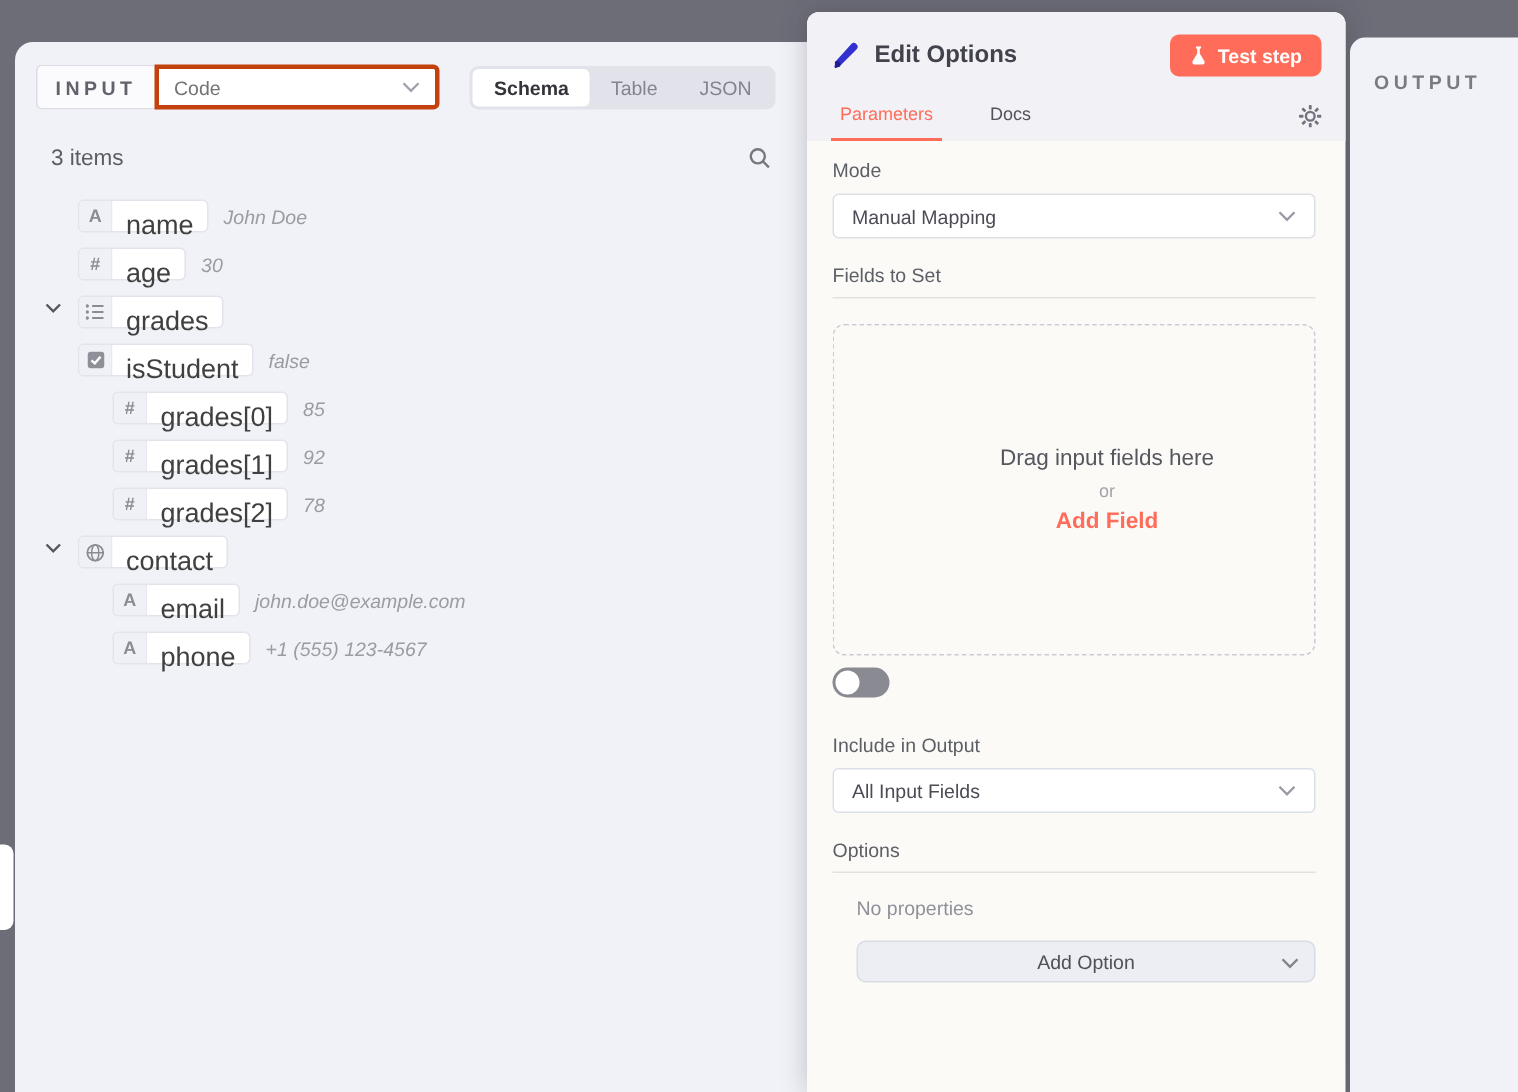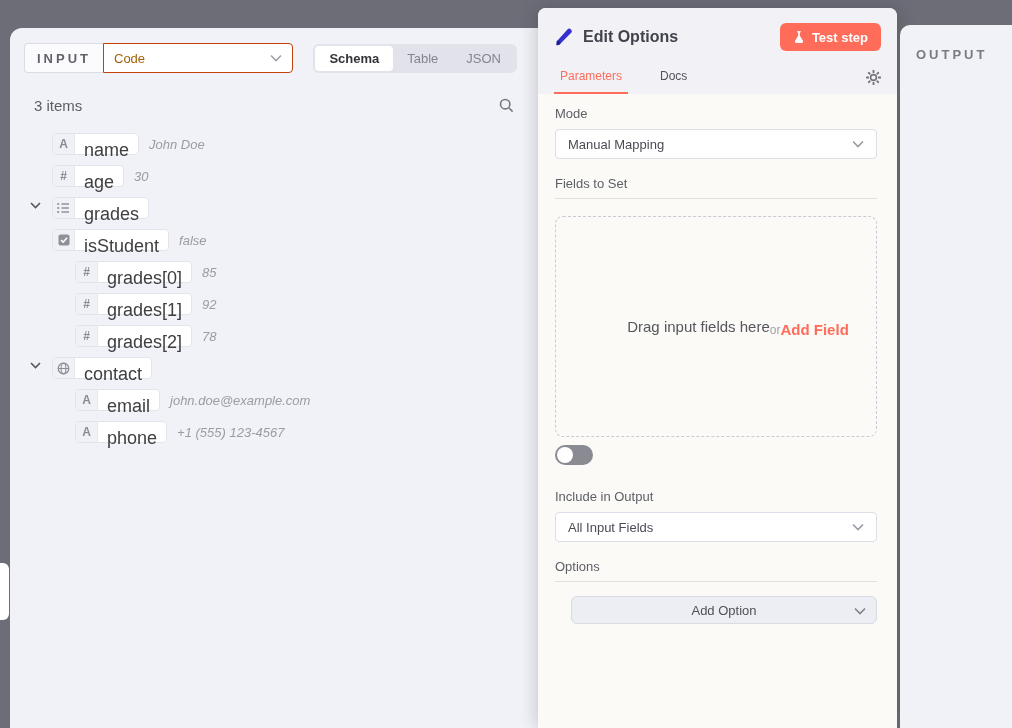--- a/index.html
+++ b/index.html
@@ -14,22 +14,22 @@
   }
   .ip-header { display:flex; align-items:center; justify-content:space-between; padding:15px 21px 0 14px; }
   .ip-source { display:flex; height:30px; }
   .ip-label {
     display:flex; align-items:center; padding:0 12px; background:#fbfbfd;
     border:1px solid #dcdce6; border-right:none; border-radius:4px 0 0 4px;
     font-size:13px; font-weight:bold; letter-spacing:3px; color:#62626c;
   }
   .ip-select {
     display:flex; align-items:center; justify-content:space-between; width:190px; padding:0 10px;
-    background:#fff; border:1px solid #c2410c; border-radius:0 4px 4px 0;
-    font-size:13px; color:#a16207; cursor:pointer;
+    background:#fff; border:3px solid #c2410c; border-radius:0 4px 4px 0;
+    font-size:13px; color:#737373; cursor:pointer;
   }
   .seg { display:flex; align-items:center; background:#e2e3ea; border-radius:6px; padding:2px; height:29px; }
   .seg .seg-item {
     display:flex; align-items:center; height:25px; padding:0 14px; border-radius:4px;
     font-size:13px; color:#84848d; cursor:pointer;
   }
   .seg .seg-item.active { background:#fff; color:#33333a; font-weight:bold; }
   .ip-meta { display:flex; align-items:center; justify-content:space-between; margin:24px 24px 0 24px; }
   .items-count { font-size:15px; color:#5c5c66; }
   .tree { margin-top:14px; }
@@ -64,21 +64,21 @@
   .fld-label { font-size:13px; color:#5c5f66; }
   .select-ctl {
     margin-top:8px; height:30px; display:flex; align-items:center; justify-content:space-between;
     padding:0 12px; background:#fff; border:1px solid #dbdfe7; border-radius:4px;
     font-size:13px; color:#4b4b55; cursor:pointer;
   }
   .sect-label { margin-top:17px; font-size:13px; color:#5c5f66; }
   .sect-divider { margin-top:7px; border-bottom:1px solid #e4e1db; }
   .drop-area {
     margin-top:17px; height:221px; border:1px dashed #c9cbd4; border-radius:8px;
-    display:flex; align-items:center; justify-content:center;padding-left:44px;
+    display:flex; flex-direction:column; align-items:center; justify-content:center;padding-left:44px;
   }
   .drop-main { font-size:15px; color:#55565e; }
   .drop-or { margin-top:6px; font-size:12px; color:#a3a3ab; }
   .drop-add { margin-top:5px; font-size:15px; font-weight:bold; color:#ff6d5a; cursor:pointer; }
   .toggle { margin-top:8px; position:relative; width:38px; height:20px; border-radius:10px; background:#8a8a93; cursor:pointer; }
   .toggle .knob { position:absolute; left:2px; top:2px; width:16px; height:16px; border-radius:50%; background:#fff; }
   .kp-gap { margin-top:24px; }
   .opt-empty { margin:16px 0 0 16px; font-size:13px; color:#90909a; }
   .add-option {
     margin:14px 0 0 16px; position:relative; height:28px; display:flex; align-items:center; justify-content:center;
@@ -306,20 +306,21 @@
         <span>All Input Fields</span>
         <span class="svg-chev">
           <svg width="12" height="8" viewBox="0 0 12 8">
               <polyline points="1,1.5 6,6.5 11,1.5" fill="none" stroke="#9a9aa4" stroke-width="1.6"></polyline>
             </svg>
         </span>
       </div>
 
       <div class="sect-label">Options</div>
       <div class="sect-divider"></div>
+      <div class="opt-empty">No properties</div>
       <div class="add-option">
         <span>Add Option</span>
         <span class="svg-chev">
           <svg width="12" height="8" viewBox="0 0 12 8">
               <polyline points="1,1.5 6,6.5 11,1.5" fill="none" stroke="#81828c" stroke-width="1.6"></polyline>
             </svg>
         </span>
       </div>
     </div>
   </div>

